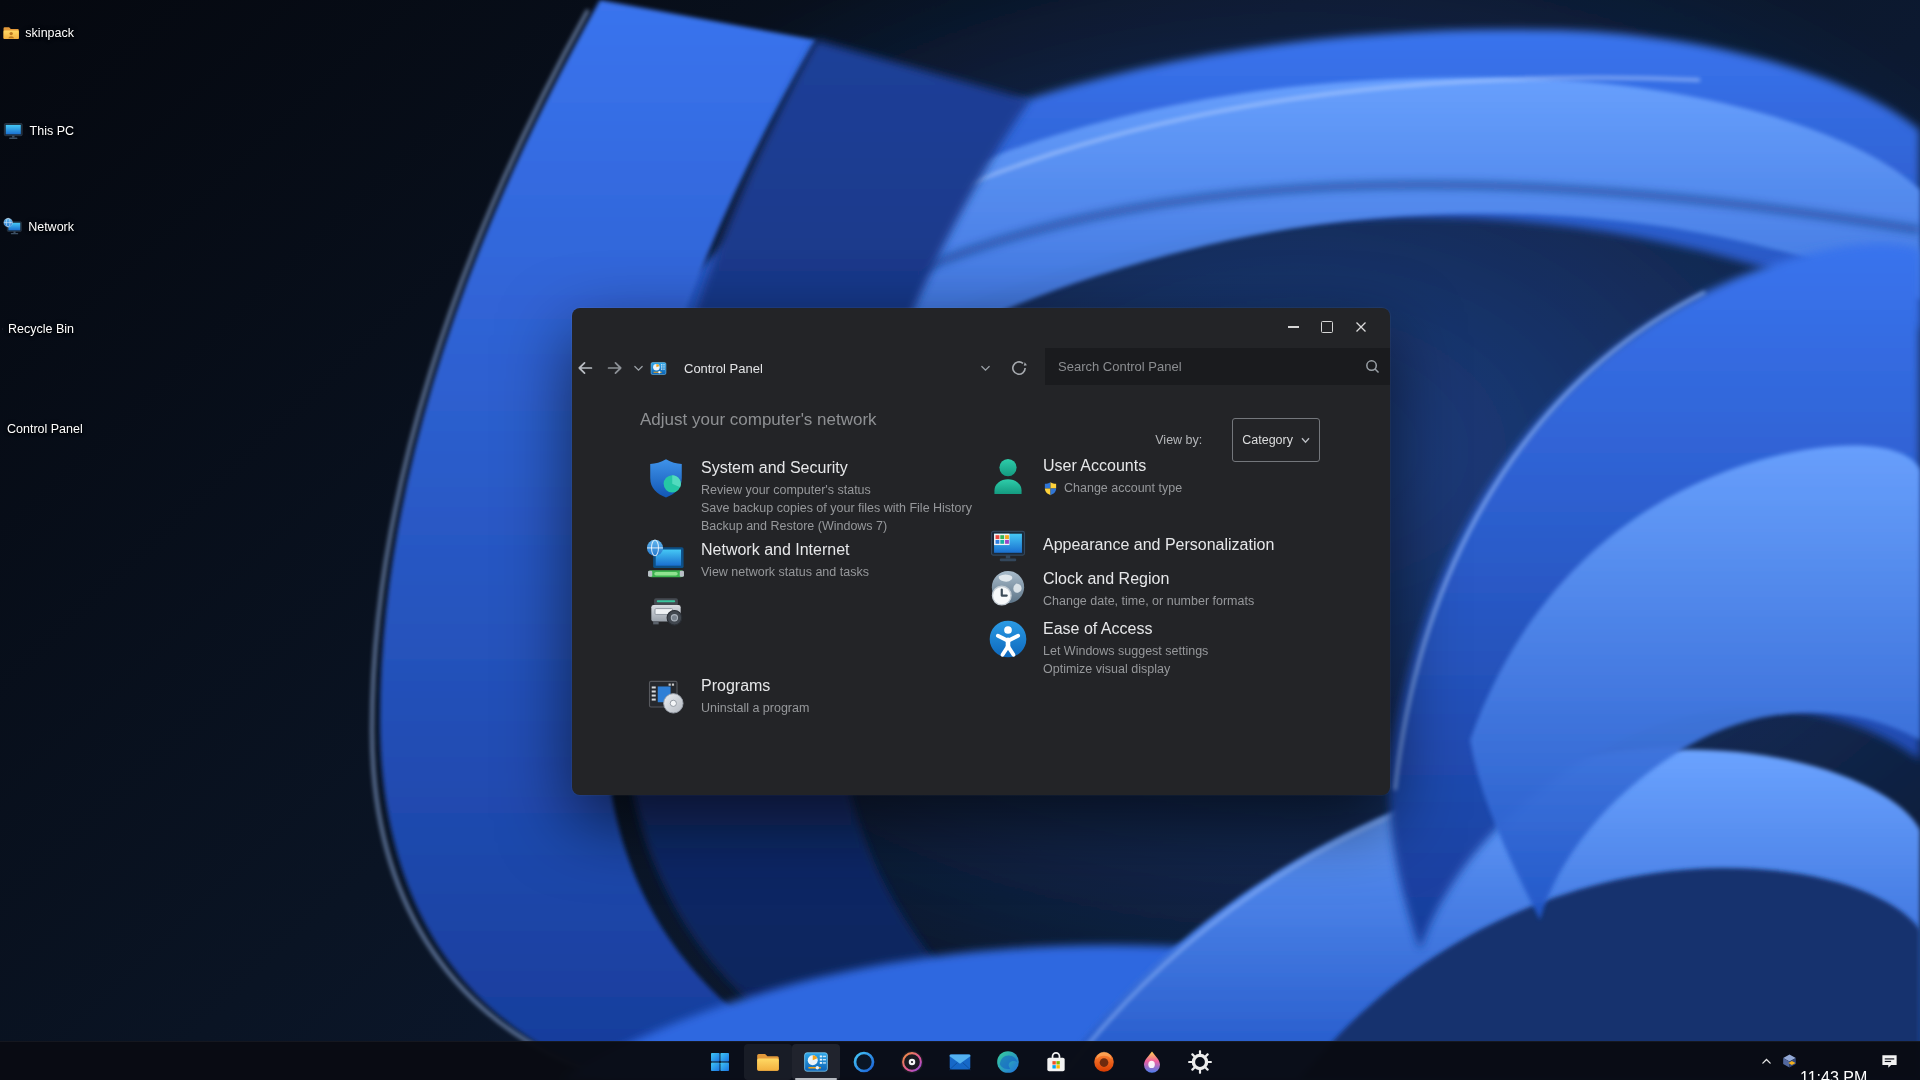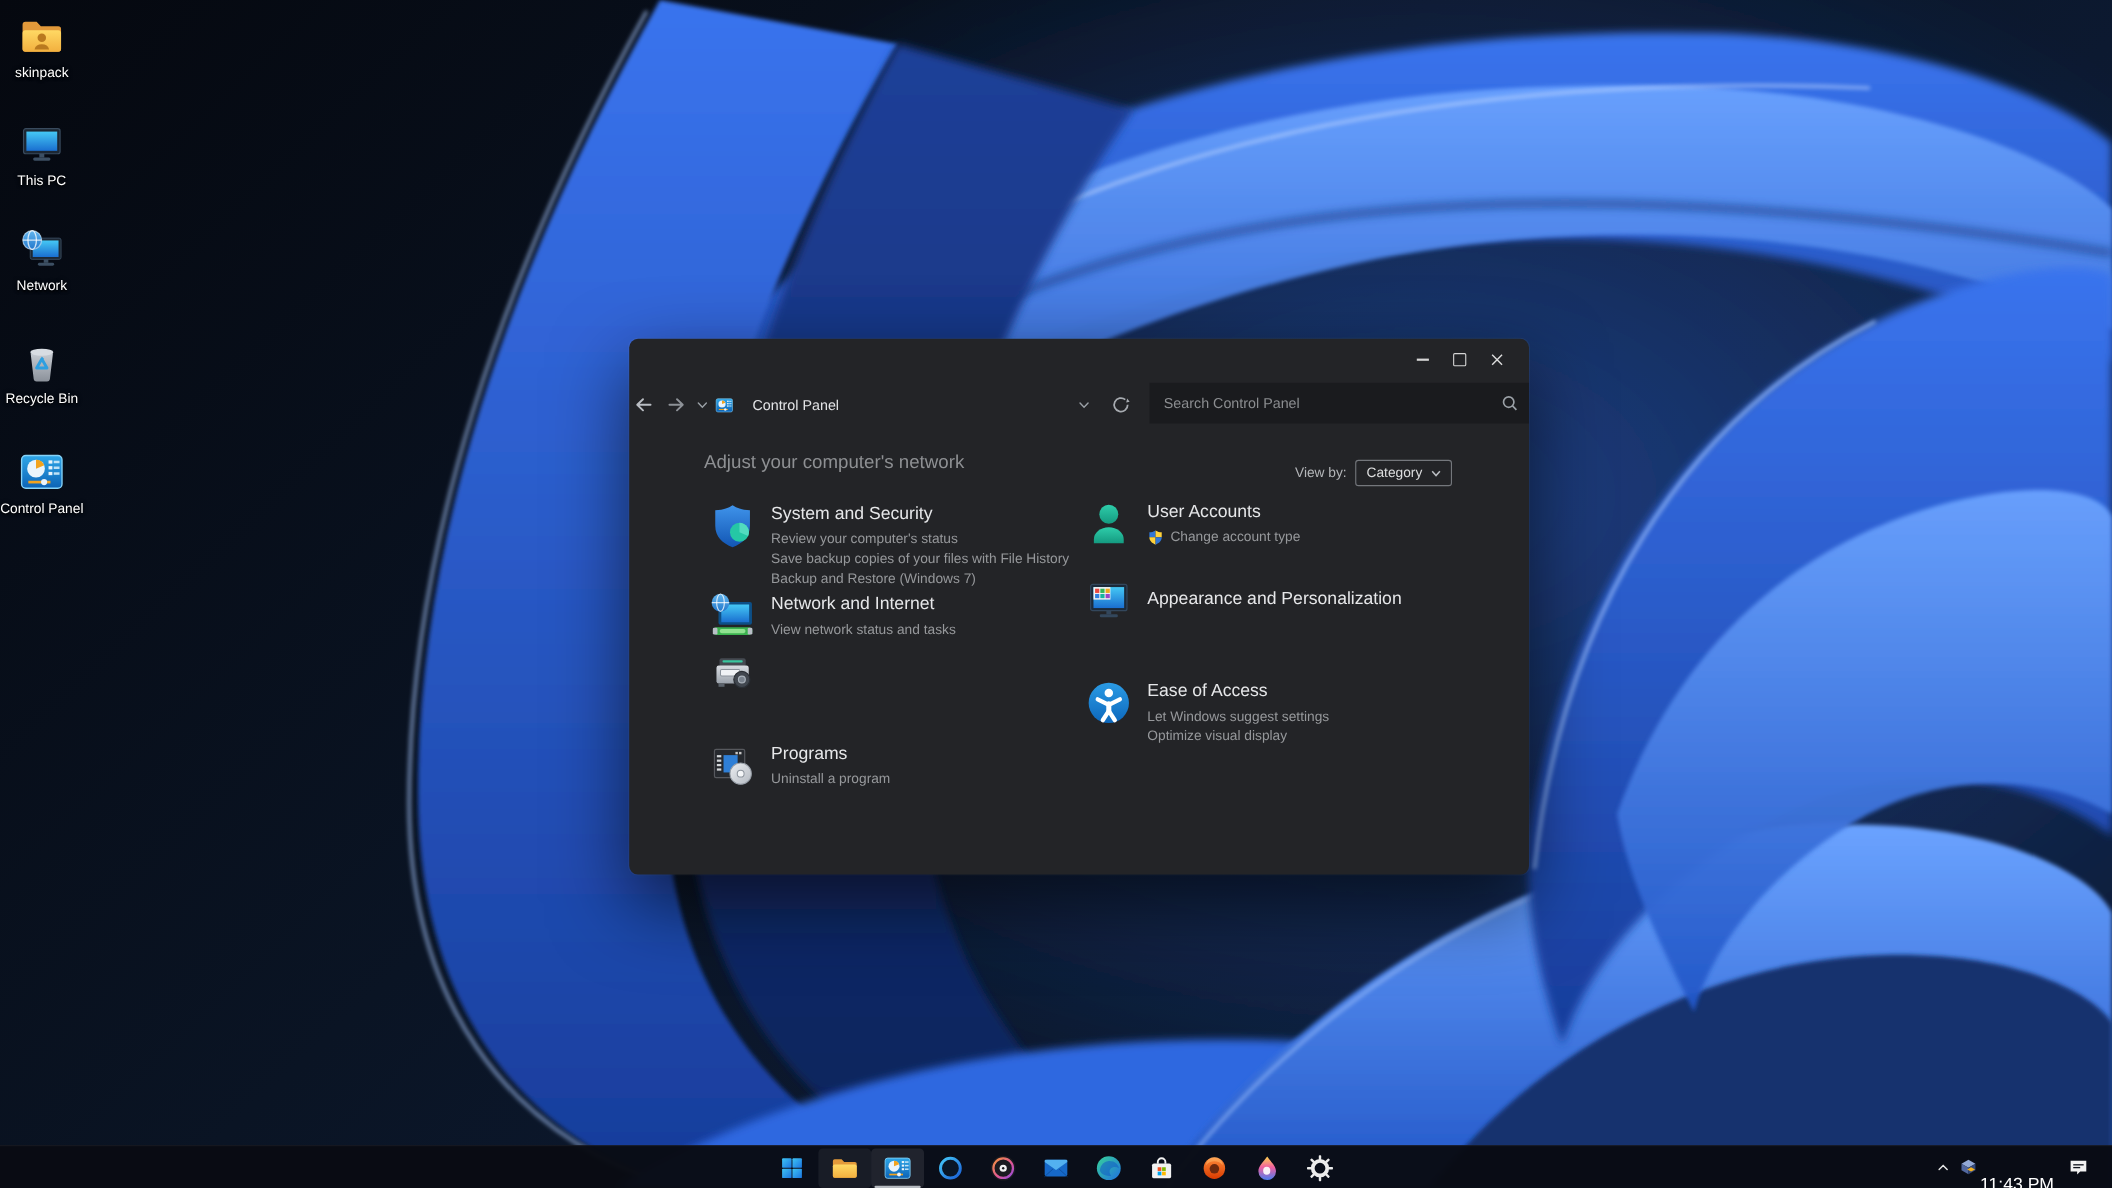--- a/index.html
+++ b/index.html
@@ -2,21 +2,21 @@
 <html><head>
 <meta charset="utf-8">
 <style>
   html,body{margin:0;padding:0;width:1920px;height:1080px;overflow:hidden;background:#000;
     font-family:"Liberation Sans",sans-serif;}
   .screen{position:relative;width:1920px;height:1080px;overflow:hidden;background:#06090f;}
   .wallpaper{position:absolute;inset:0;}
   .defs{position:absolute;width:0;height:0;}
 
   
-  .dicon{position:absolute;left:2px;width:72px;display:flex;flex-direction:column;align-items:center;gap:5px;cursor:default;}
+  .dicon{position:absolute;left:2px;width:72px;display:flex;flex-direction:row;align-items:center;gap:5px;cursor:default;}
   .dicon svg{width:42px;height:42px;}
   .di-label{font-size:12.5px;color:#fff;text-shadow:0 1px 2px rgba(0,0,0,.95),0 0 4px rgba(0,0,0,.8);white-space:nowrap;}
 
   
   .window{position:absolute;left:572px;top:308px;width:818px;height:487px;background:#232427;
     border-radius:8px;box-shadow:0 26px 70px rgba(0,0,0,.6),0 0 0 1px rgba(255,255,255,.05);}
   .titlebar{position:relative;height:38px;}
   .tb-btns{position:absolute;right:12px;top:0;height:38px;display:flex;}
   .tb-btn{width:34px;height:38px;display:flex;align-items:center;justify-content:center;}
   .glyph-min{width:11px;height:1.5px;background:#d6d6d6;}
@@ -34,22 +34,22 @@
   .searchbox{position:absolute;left:473px;top:2px;width:345px;height:37px;background:#1a1b1e;}
   .searchbox input{position:absolute;inset:0;background:transparent;border:none;outline:none;
     color:#cfd0d2;font-size:13px;padding:0 34px 0 13px;font-family:Liberation Sans, sans-serif;}
   .searchbox input::placeholder{color:#8b8d90;}
   .searchbox .mag{position:absolute;right:9px;top:10px;width:17px;height:17px;}
 
   .content{position:absolute;left:0;top:82px;right:0;bottom:0;}
   .heading{position:absolute;left:68px;top:20px;font-size:17px;color:#8e9093;white-space:nowrap;}
   .viewby{position:absolute;right:70px;top:28px;display:flex;align-items:center;gap:8px;
     font-size:12.5px;color:#b4b6b9;}
-  .vb-dd{height:22px;border:1px solid #74777c;border-radius:3px;padding:0 9px;display:flex;
-    align-items:center;gap:8px;color:#dcddde;cursor:default;}
+  .vb-dd{height:22px;border:1px solid #74777c;border-radius:3px;padding:10px 9px;display:flex;
+    align-items:center;gap:8px;color:#dcddde;cursor:default;margin-left:22px;}
   .vb-dd svg{width:9px;height:7px;}
 
   .cat{position:absolute;display:flex;gap:13px;}
   .cico{width:44px;height:44px;flex:none;}
   .ctxt{display:flex;flex-direction:column;}
   .ctitle{font-size:16px;line-height:19px;color:#e6e7e9;margin:2px 0 4px;white-space:nowrap;cursor:pointer;}
   .ctitle.vcenter{margin-top:11px;}
   .clink{font-size:12.5px;line-height:18px;color:#96989b;white-space:nowrap;cursor:pointer;}
   .clink.with-ico{display:flex;align-items:center;gap:6px;}
   .clink .uac{width:15px;height:15px;flex:none;}
@@ -557,20 +557,29 @@
         </div>
       </div>
       <div class="cat" style="left:414px;top:134px">
         <svg class="cico" viewBox="0 0 24 24">
             <use href="#ico-appearance"></use>
           </svg>
         <div class="ctxt">
           <div class="ctitle vcenter">Appearance and Personalization</div>
         </div>
       </div>
+      <div class="cat" style="left:414px;top:177px">
+        <svg class="cico" viewBox="0 0 24 24">
+            <use href="#ico-clock-globe"></use>
+          </svg>
+        <div class="ctxt">
+          <div class="ctitle">Clock and Region</div>
+          <div class="clink">Change date, time, or number formats</div>
+        </div>
+      </div>
       <div class="cat" style="left:414px;top:227px">
         <svg class="cico" viewBox="0 0 24 24">
             <use href="#ico-eoa"></use>
           </svg>
         <div class="ctxt">
           <div class="ctitle">Ease of Access</div>
           <div class="clink">Let Windows suggest settings</div>
           <div class="clink">Optimize visual display</div>
         </div>
       </div>

